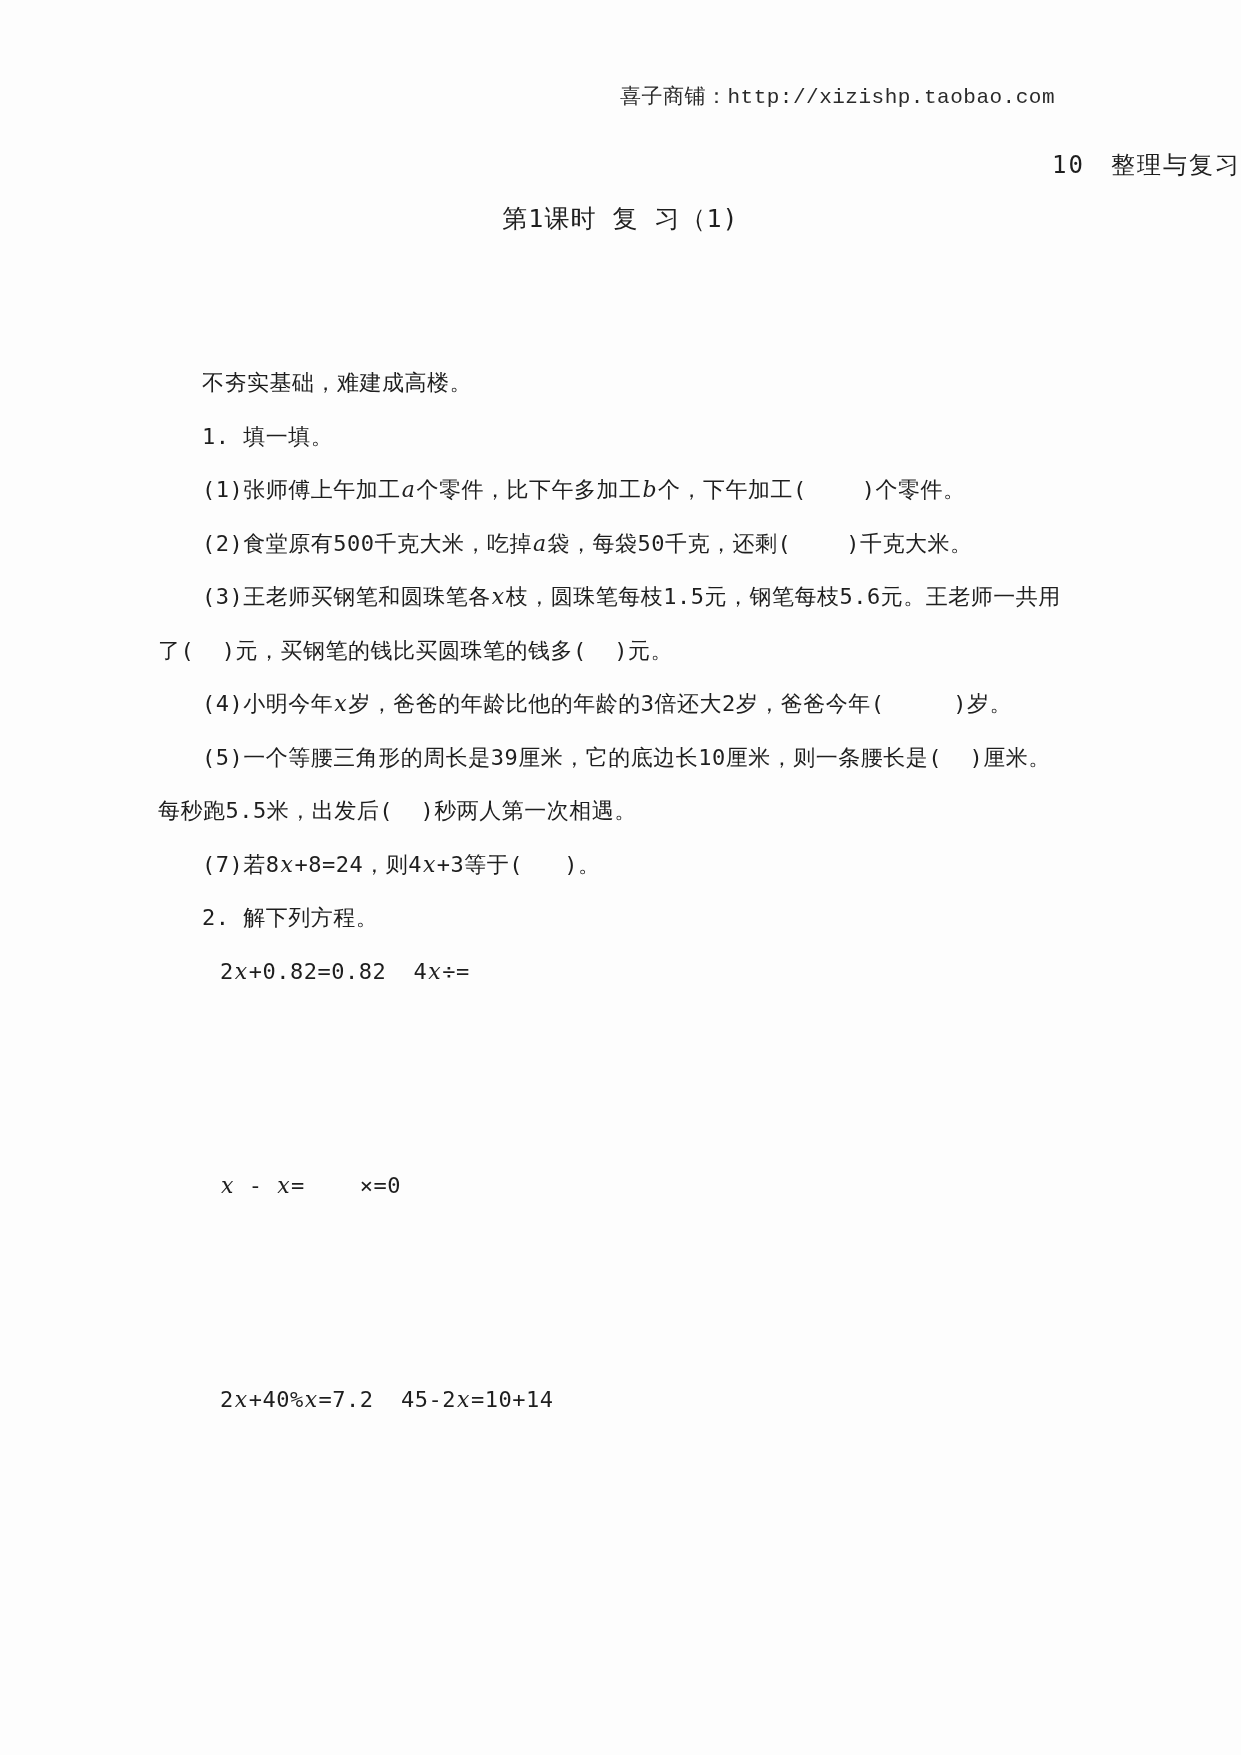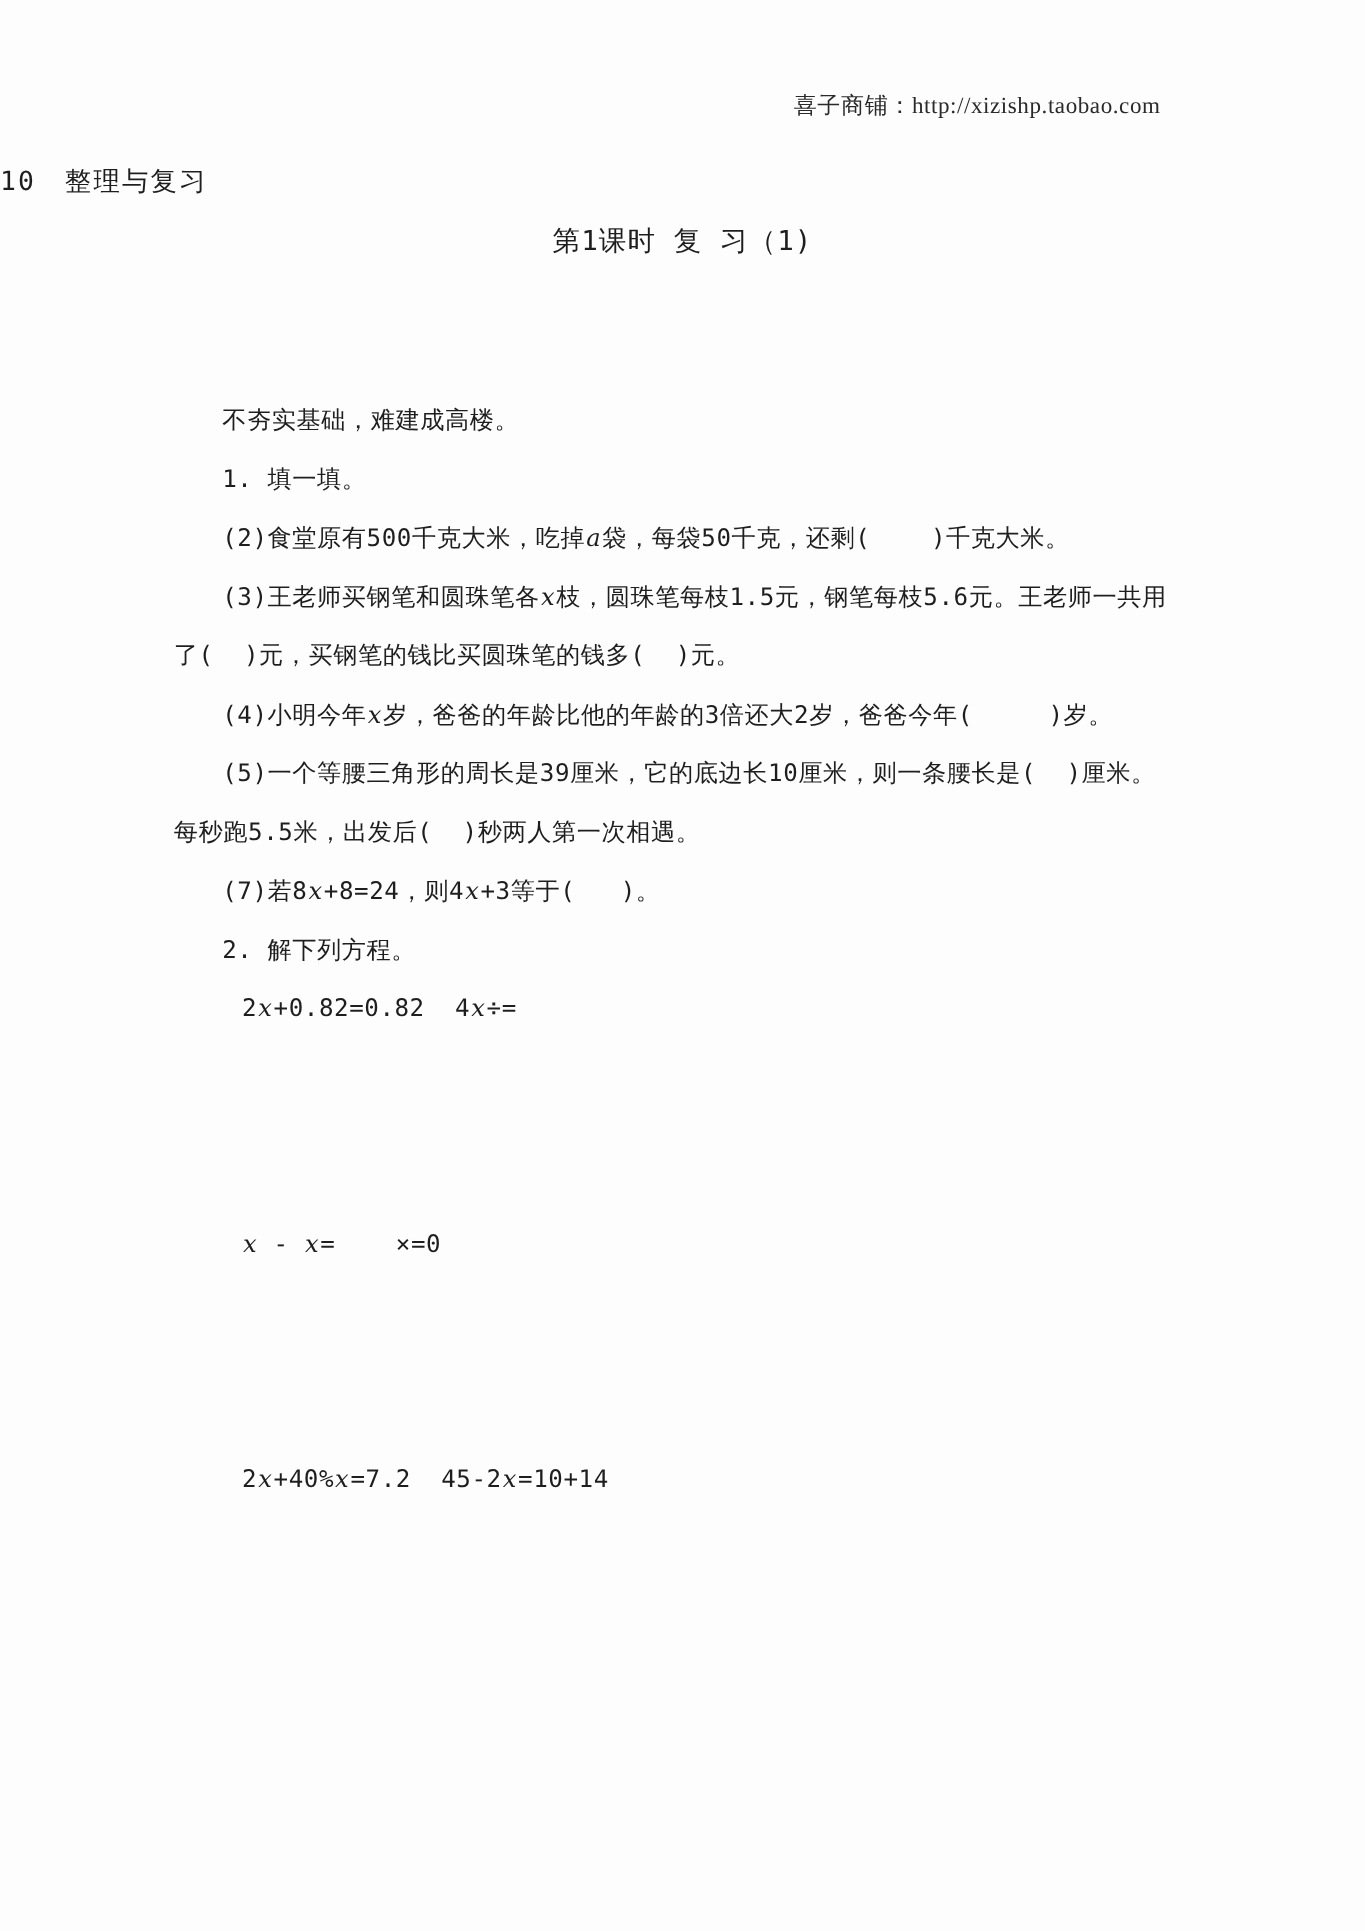--- a/index.html
+++ b/index.html
@@ -16,32 +16,32 @@
     color: #1e1e1e;
     font-family: "DejaVu Sans Mono", "Liberation Mono", monospace;
     overflow: hidden;
   }
   .header {
     position: absolute;
     top: 82px;
     left: 0;
     right: 186px;
     text-align: right;
-    font-family: Liberation Serif, serif;
+    font-family: Liberation Mono, monospace;
     font-size: 21px;
     color: #2a2a2a;
     letter-spacing: 0.5px;
     white-space: nowrap;
   }
   .title-unit {
     position: absolute;
     top: 149px;
     left: 0;
     width: 100%;
-    text-align: left;
+    text-align: right;
     font-size: 24px;
     font-weight: 500;
     letter-spacing: 2px;
     white-space: pre;
   }
   .title-lesson {
     position: absolute;
     top: 202px;
     left: 0;
     width: 100%;
@@ -81,20 +81,21 @@
 
   <div class="header">喜子商铺：http://xizishp.taobao.com</div>
 
   <div class="title-unit">10　整理与复习</div>
 
   <div class="title-lesson">第1课时 复 习（1)</div>
 
   <div class="body-area">
       <div class="line indent"><span>不夯实基础，难建成高楼。</span></div>
       <div class="line indent"><span>1. 填一填。</span></div>
+      <div class="line indent"><span>(1)张师傅上午加工</span><span class="var">a</span><span>个零件，比下午多加工</span><span class="var">b</span><span>个，下午加工(    )个零件。</span></div>
       <div class="line indent"><span>(2)食堂原有500千克大米，吃掉</span><span class="var">a</span><span>袋，每袋50千克，还剩(    )千克大米。</span></div>
       <div class="line indent"><span>(3)王老师买钢笔和圆珠笔各</span><span class="var">x</span><span>枝，圆珠笔每枝1.5元，钢笔每枝5.6元。王老师一共用</span></div>
       <div class="line flush"><span>了(  )元，买钢笔的钱比买圆珠笔的钱多(  )元。</span></div>
       <div class="line indent"><span>(4)小明今年</span><span class="var">x</span><span>岁，爸爸的年龄比他的年龄的3倍还大2岁，爸爸今年(     )岁。</span></div>
       <div class="line indent"><span>(5)一个等腰三角形的周长是39厘米，它的底边长10厘米，则一条腰长是(  )厘米。</span></div>
       <div class="line flush"><span>每秒跑5.5米，出发后(  )秒两人第一次相遇。</span></div>
       <div class="line indent"><span>(7)若8</span><span class="var">x</span><span>+8=24，则4</span><span class="var">x</span><span>+3等于(   )。</span></div>
       <div class="line indent"><span>2. 解下列方程。</span></div>
       <div class="line equation"><span>2</span><span class="var">x</span><span>+0.82=0.82  4</span><span class="var">x</span><span>÷=</span></div>
       <div class="line spacer"></div>

